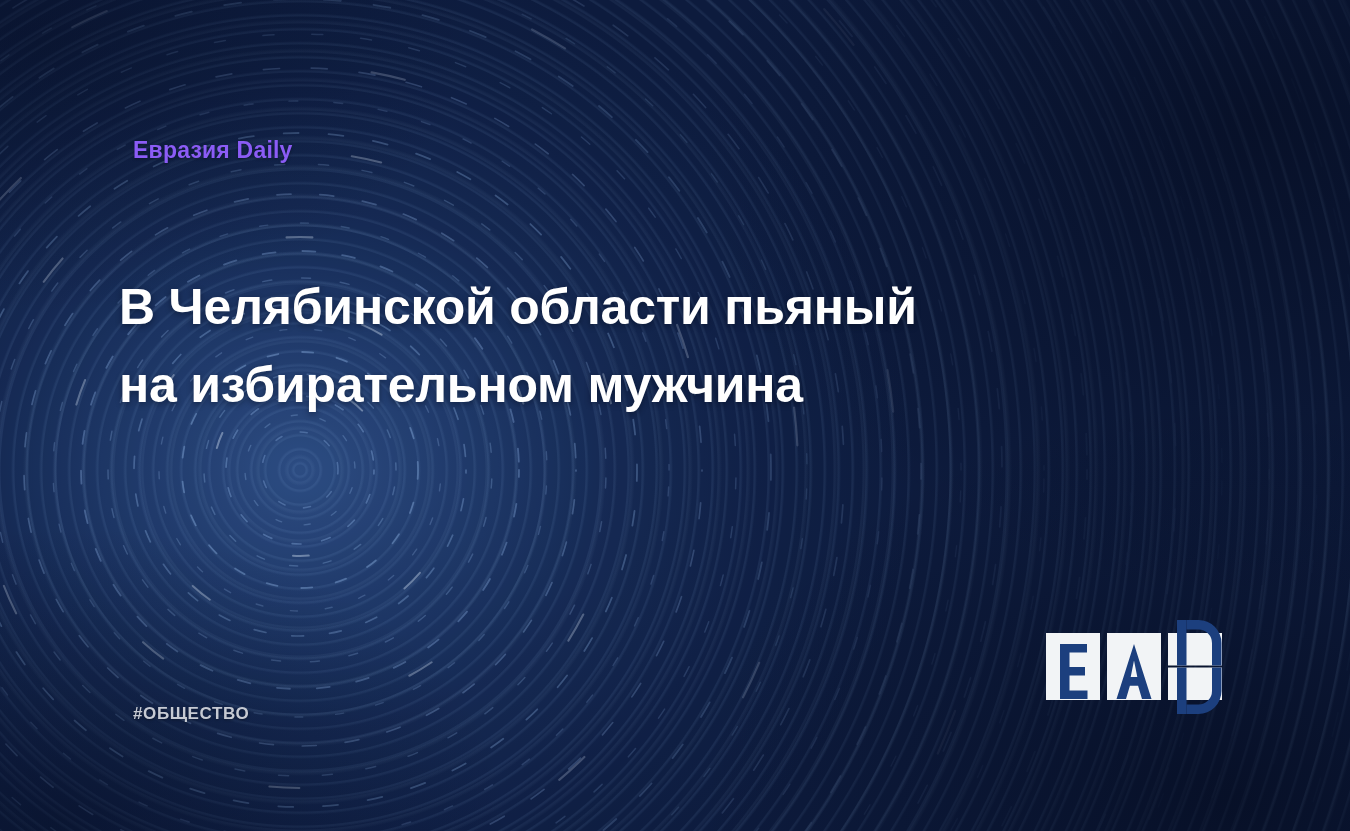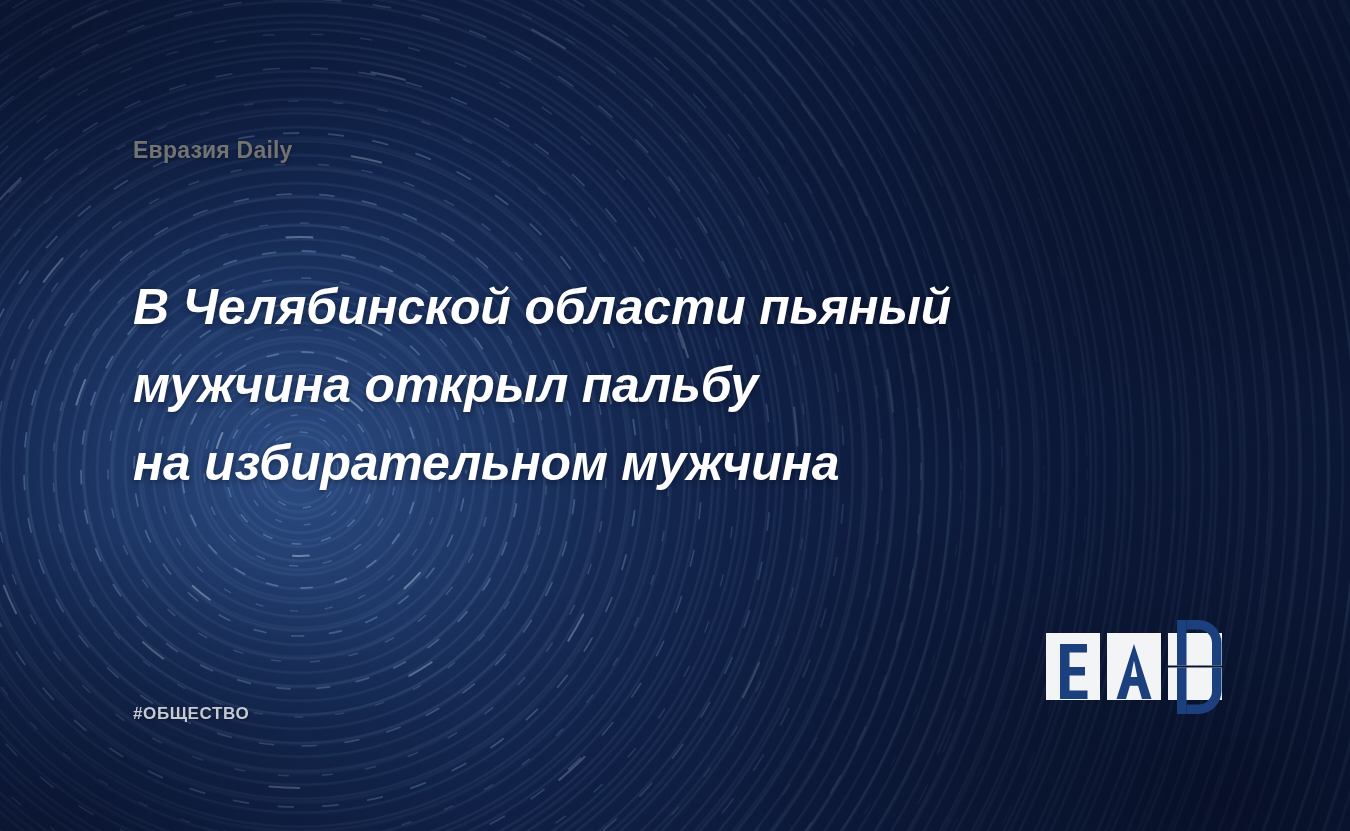--- a/index.html
+++ b/index.html
@@ -79,30 +79,29 @@
     position:absolute; inset:0;
     padding:0;
   }
 
   .brand {
     position:absolute;
     left:133px; top:137px;
     font-size:23px;
     font-weight:bold;
     letter-spacing:.2px;
-    color:#737373;
+    color:#8b5cf6;
     white-space:nowrap;
     text-shadow:0 1px 3px rgba(0,0,0,.35);
   }
 
   .headline {
     position:absolute;
-    left:133px; top:268px;
+    left:119px; top:268px;
     width:960px;
-    font-style:italic;
   }
   .headline-line {
     display:block;
     font-size:50px;
     font-weight:bold;
     line-height:78px;
     color:#ffffff;
     letter-spacing:-.2px;
     white-space:nowrap;
     text-shadow:0 2px 6px rgba(2,8,24,.45);
@@ -218,21 +217,20 @@
   </div>
 
   <div class="bg-layer bg-vignette"></div>
 
   <div class="content">
 
     <div class="brand">Евразия Daily</div>
 
     <div class="headline">
       <span class="headline-line">В Челябинской области пьяный</span>
-      <span class="headline-line">мужчина открыл пальбу</span>
       <span class="headline-line">на избирательном мужчина</span>
     </div>
 
     <div class="tag">#ОБЩЕСТВО</div>
 
     <div class="logo">
       <svg width="176" height="94" viewBox="0 0 176 94" xmlns="http://www.w3.org/2000/svg" role="img">
 
         <g>
           <rect x="0" y="13" width="54" height="67" fill="#f2f4f6"></rect>

